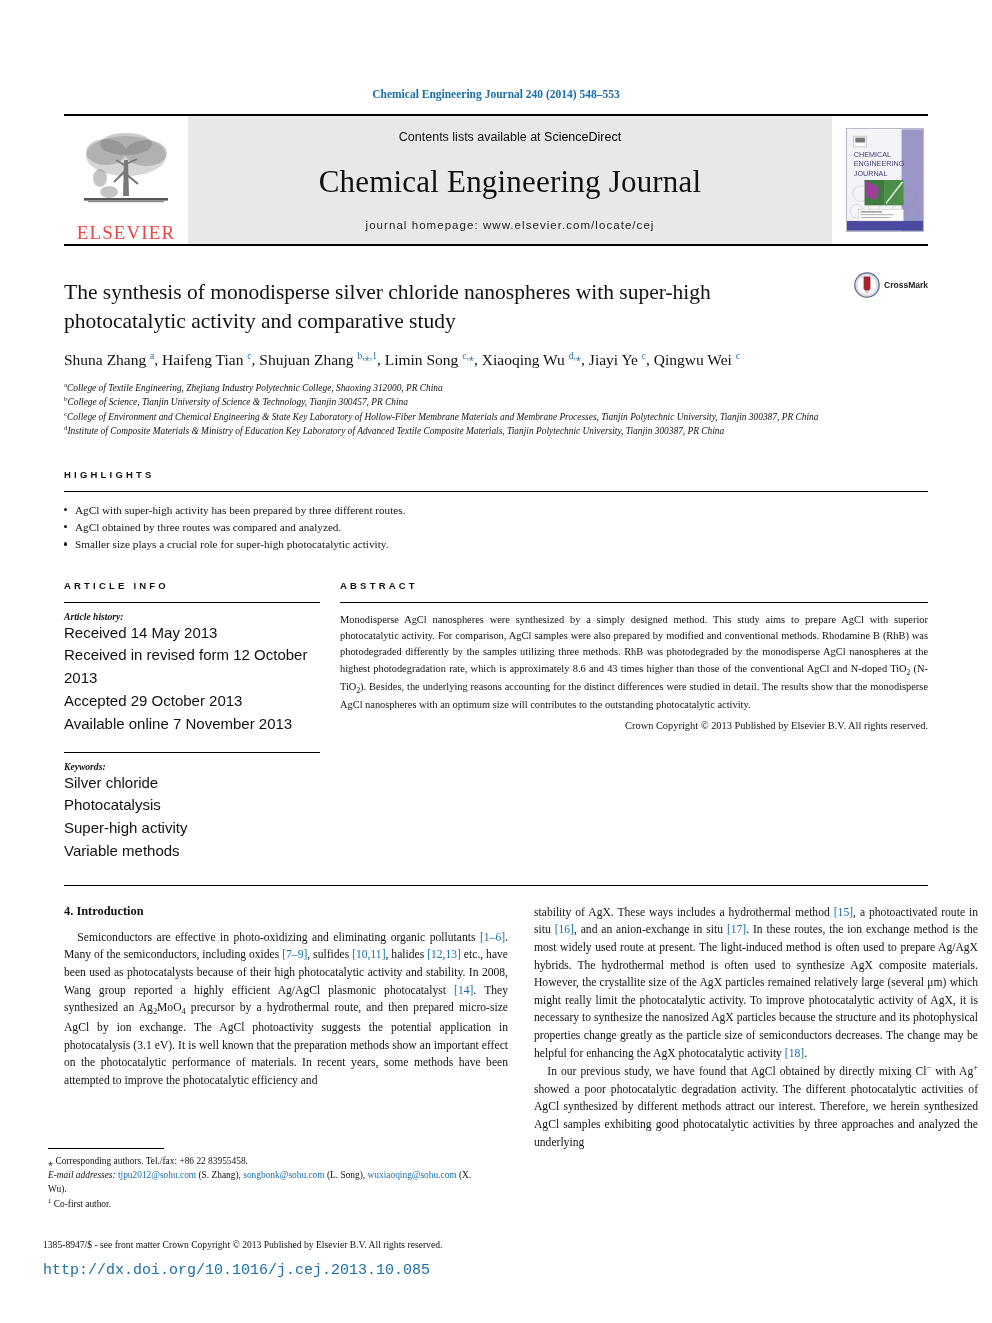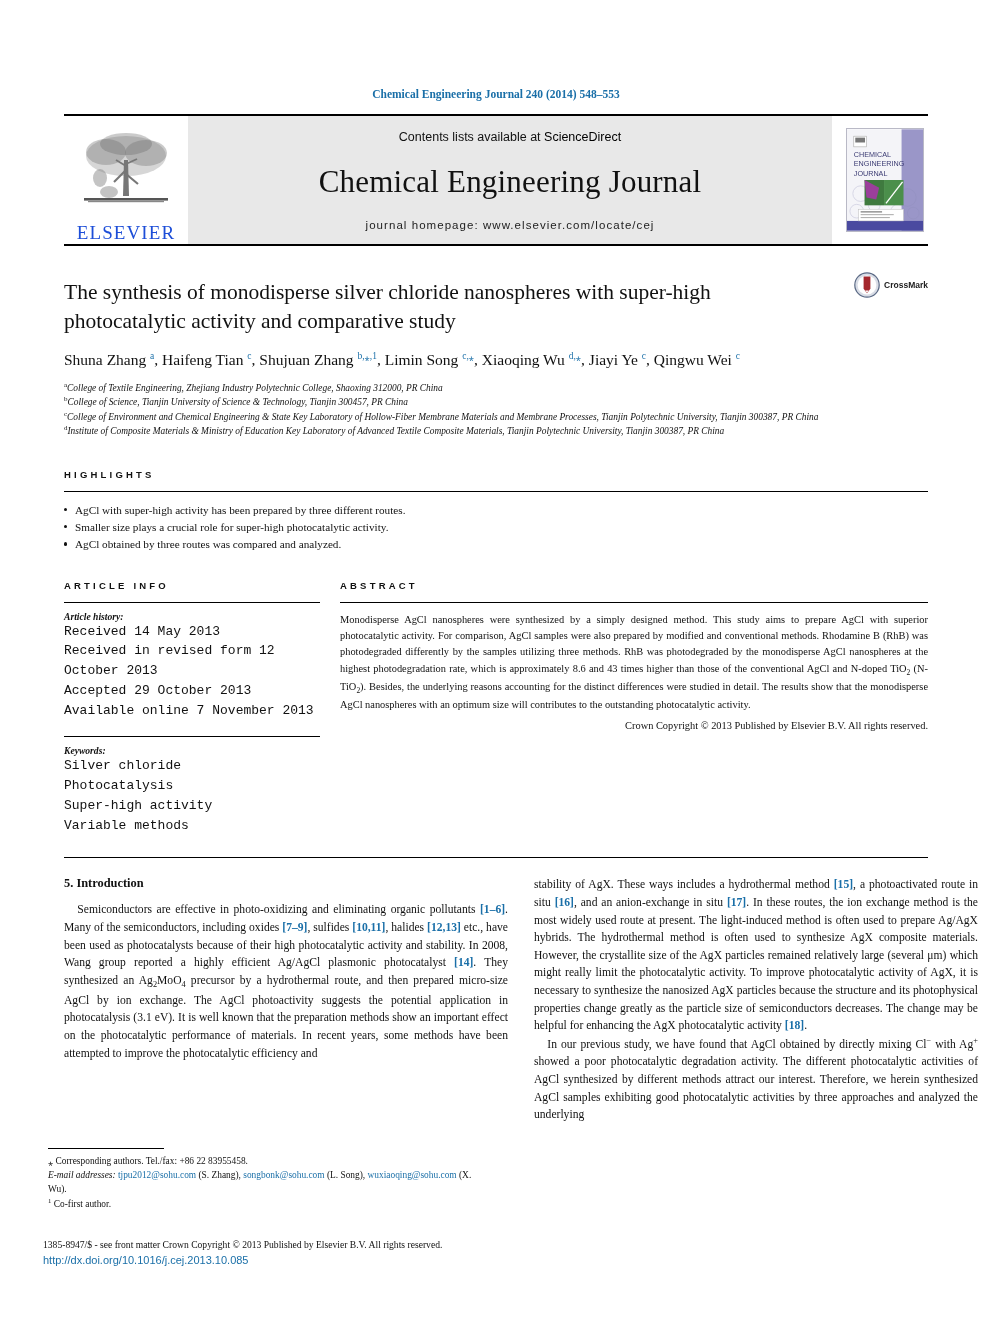--- a/index.html
+++ b/index.html
@@ -41,21 +41,21 @@
     align-items:center;
     justify-content:flex-end;
     padding-bottom:2px;
     background:#fff;
   }
   .tree-svg { display:block; }
   .elsevier-word {
     font-family:"Liberation Serif", serif;
     font-size:19px;
     letter-spacing:1.1px;
-    color:#1d4ed8;
+    color:#ef4444;
     font-weight:normal;
     line-height:1;
     margin-top:9px;
     text-align:right;
   }
   .center-cell {
     flex:1 1 auto;
     background:#e8e8e8;
     display:flex;
     flex-direction:column;
@@ -176,22 +176,22 @@
 
   .hist { margin-top:8px; }
   .hist-title, .kw-title {
     font-family:"Liberation Serif", serif;
     font-style:italic;
     font-weight:bold;
     font-size:9.6px;
     color:#111;
   }
   .hist-line, .kw-line {
-    font-family:Liberation Mono, monospace;
-    font-size:13px;
+    font-family:Liberation Sans, sans-serif;
+    font-size:15px;
     line-height:1.52;
     color:#111;
   }
   .kw-sep { border-top:1.2px solid #000; margin-top:16px; }
   .kw { margin-top:8px; }
 
   .abs-body { margin-top:9px; }
   .abs-body p {
     margin:0;
     font-family:"Liberation Serif", serif;
@@ -227,21 +227,21 @@
     margin:0;
     font-family:"Liberation Serif", serif;
     font-size:11.6px;
     line-height:1.52;
     text-align:justify;
     text-indent:1.15em;
     color:#111;
     hyphens:auto;
   }
   .bcol p.noind { text-indent:0; }
-  .ref { color:#1a6fa8;font-weight:bold; }
+  .ref { color:#1a6fa8; }
 
   
   .footnotes {
     position:absolute;
     left:48px;
     top:1148px;
     width:444px;
   }
   .fn-rule { border-top:1px solid #000; width:116px; margin-bottom:5px; }
   .fn {
@@ -260,24 +260,25 @@
     top:1238px;
     width:700px;
   }
   .bottom .issn {
     font-family:"Liberation Serif", serif;
     font-size:9.6px;
     color:#111;
     line-height:1.5;
   }
   .bottom .doi {
-    font-family:Liberation Sans, sans-serif;
-    font-size:11px;
+    font-family:Liberation Mono, monospace;
+    font-size:15px;
     color:#1a6fa8;
     line-height:1.5;
+    margin-top:8px;
   }
   sub { font-size:0.72em; vertical-align:sub; }
   sup.n { font-size:0.72em; vertical-align:super; }
 </style>
 </head>
 <body>
 
 <div class="page">
 
   <div class="running-head">Chemical Engineering Journal 240 (2014) 548–553</div>
@@ -370,22 +371,22 @@
         <div class="affil"><sup>c</sup>College of Environment and Chemical Engineering &amp; State Key Laboratory of Hollow-Fiber Membrane Materials and Membrane Processes, Tianjin Polytechnic University, Tianjin 300387, PR China</div>
         <div class="affil"><sup>d</sup>Institute of Composite Materials &amp; Ministry of Education Key Laboratory of Advanced Textile Composite Materials, Tianjin Polytechnic University, Tianjin 300387, PR China</div>
       </div>
   </div>
 
   <div class="highlights">
     <div class="section-hdr">HIGHLIGHTS</div>
     <div class="hl-rule"></div>
     <ul class="hl-list">
         <li>AgCl with super-high activity has been prepared by three different routes.</li>
+        <li>AgCl obtained by three routes was compared and analyzed.</li>
         <li>Smaller size plays a crucial role for super-high photocatalytic activity.</li>
-        <li>AgCl obtained by three routes was compared and analyzed.</li>
       </ul>
   </div>
 
   <div class="info-abs">
     <div class="col-info">
       <div class="section-hdr">ARTICLE INFO</div>
       <div class="ia-rule"></div>
       <div class="hist">
         <div class="hist-title">Article history:</div>
         <div>
@@ -414,21 +415,21 @@
         <p>Monodisperse AgCl nanospheres were synthesized by a simply designed method. This study aims to prepare AgCl with superior photocatalytic activity. For comparison, AgCl samples were also prepared by modified and conventional methods. Rhodamine B (RhB) was photodegraded differently by the samples utilizing three methods. RhB was photodegraded by the monodisperse AgCl nanospheres at the highest photodegradation rate, which is approximately 8.6 and 43 times higher than those of the conventional AgCl and N-doped TiO<sub>2</sub> (N-TiO<sub>2</sub>). Besides, the underlying reasons accounting for the distinct differences were studied in detail. The results show that the monodisperse AgCl nanospheres with an optimum size will contributes to the outstanding photocatalytic activity.</p>
         <div class="abs-copy">Crown Copyright © 2013 Published by Elsevier B.V. All rights reserved.</div>
       </div>
     </div>
   </div>
 
   <div class="body-rule"></div>
 
   <div class="body-cols">
     <div class="bcol">
-      <h2 class="sec-title">5. Introduction</h2>
+      <h2 class="sec-title">4. Introduction</h2>
       <div>
           <p>Semiconductors are effective in photo-oxidizing and eliminating organic pollutants <span class="ref">[1–6]</span>. Many of the semiconductors, including oxides <span class="ref">[7–9]</span>, sulfides <span class="ref">[10,11]</span>, halides <span class="ref">[12,13]</span> etc., have been used as photocatalysts because of their high photocatalytic activity and stability. In 2008, Wang group reported a highly efficient Ag/AgCl plasmonic photocatalyst <span class="ref">[14]</span>. They synthesized an Ag<sub>2</sub>MoO<sub>4</sub> precursor by a hydrothermal route, and then prepared micro-size AgCl by ion exchange. The AgCl photoactivity suggests the potential application in photocatalysis (3.1 eV). It is well known that the preparation methods show an important effect on the photocatalytic performance of materials. In recent years, some methods have been attempted to improve the photocatalytic efficiency and</p>
         </div>
     </div>
     <div class="bcol">
       <div>
           <p class="noind">stability of AgX. These ways includes a hydrothermal method <span class="ref">[15]</span>, a photoactivated route in situ <span class="ref">[16]</span>, and an anion-exchange in situ <span class="ref">[17]</span>. In these routes, the ion exchange method is the most widely used route at present. The light-induced method is often used to prepare Ag/AgX hybrids. The hydrothermal method is often used to synthesize AgX composite materials. However, the crystallite size of the AgX particles remained relatively large (several μm) which might really limit the photocatalytic activity. To improve photocatalytic activity of AgX, it is necessary to synthesize the nanosized AgX particles because the structure and its photophysical properties change greatly as the particle size of semiconductors decreases. The change may be helpful for enhancing the AgX photocatalytic activity <span class="ref">[18]</span>.</p>
           <p>In our previous study, we have found that AgCl obtained by directly mixing Cl<sup class="n">−</sup> with Ag<sup class="n">+</sup> showed a poor photocatalytic degradation activity. The different photocatalytic activities of AgCl synthesized by different methods attract our interest. Therefore, we herein synthesized AgCl samples exhibiting good photocatalytic activities by three approaches and analyzed the underlying</p>
         </div>
     </div>

